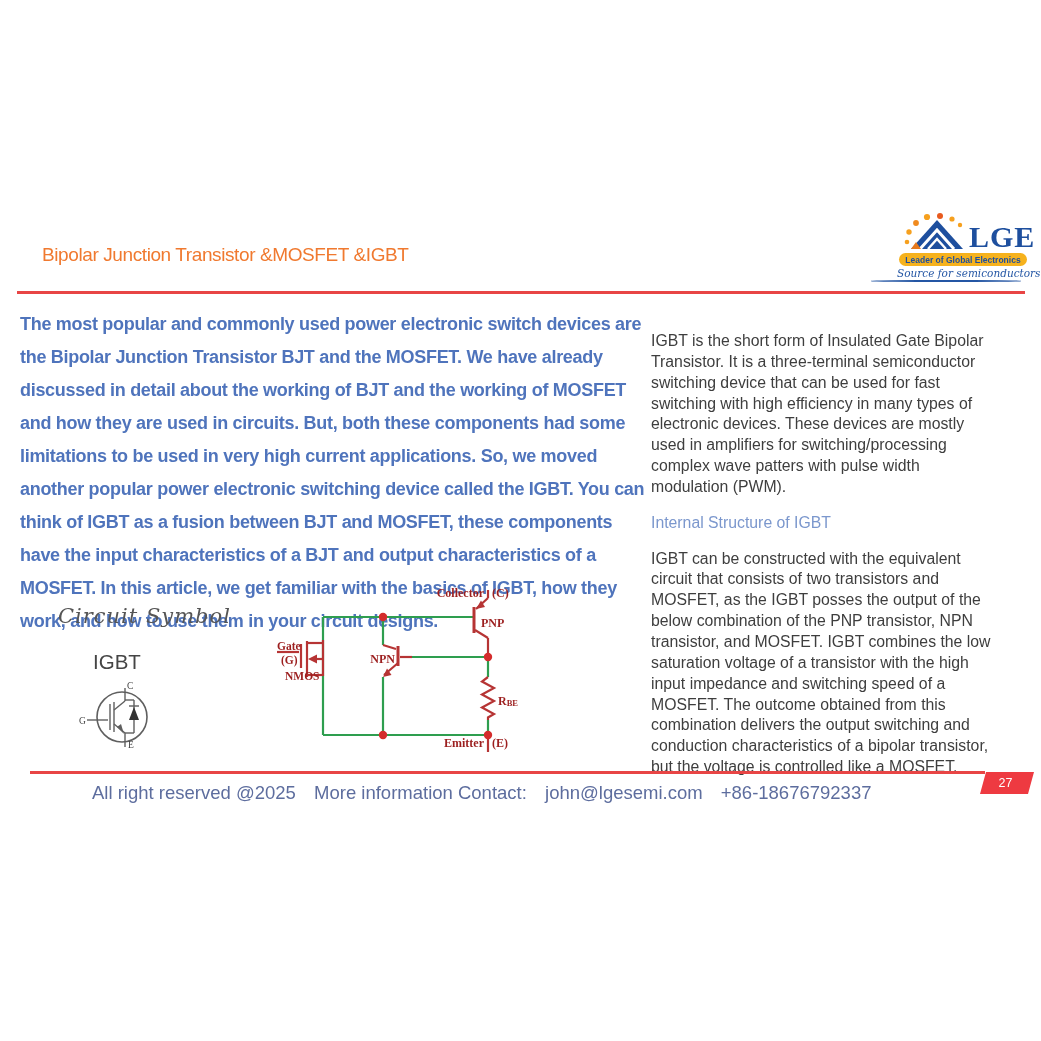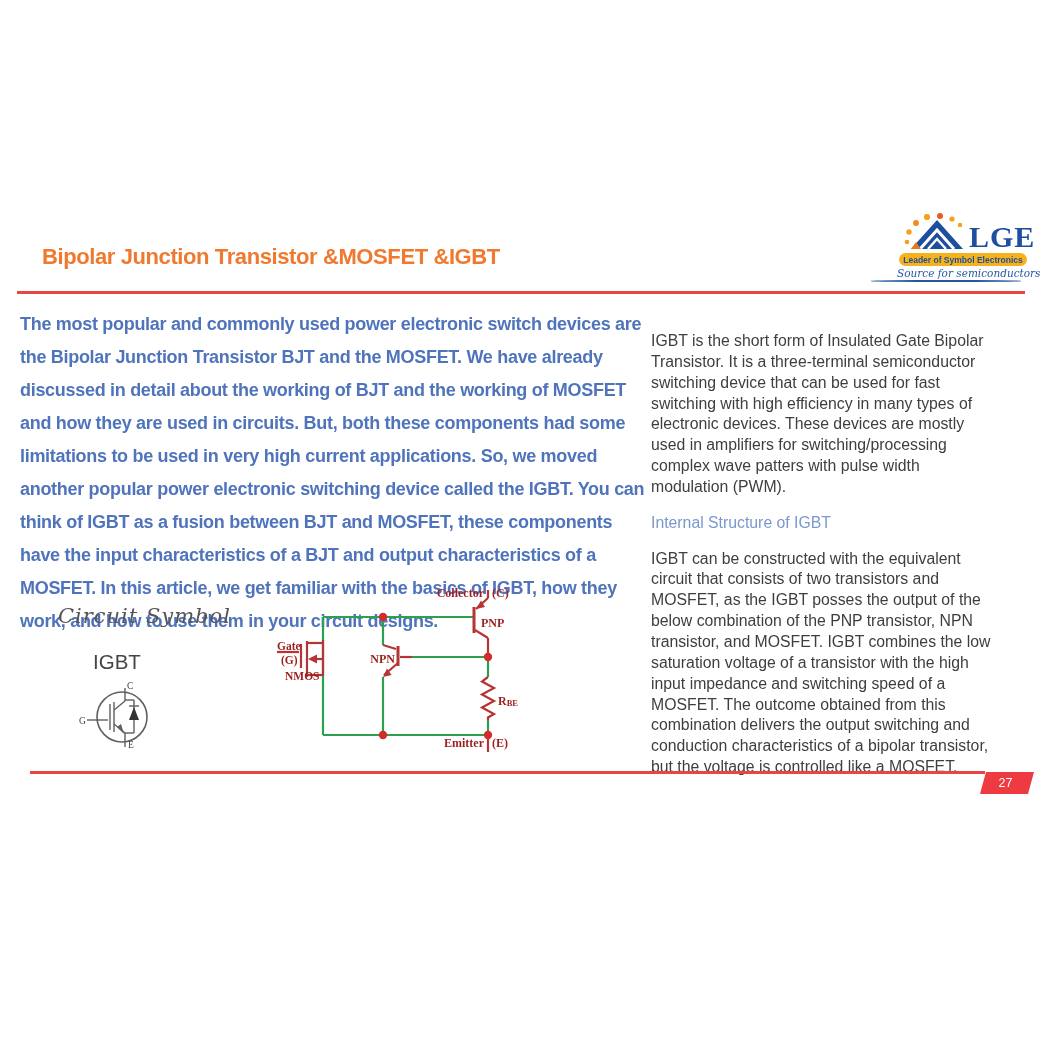--- a/index.html
+++ b/index.html
@@ -1,19 +1,19 @@
 <!DOCTYPE html>
 <html><head>
 <meta charset="utf-8">
 <style>
   html,body{margin:0;padding:0;background:#ffffff;}
   .canvas{position:relative;width:1041px;height:1041px;background:#fff;overflow:hidden;
           font-family:"Liberation Sans",sans-serif;}
   
-  .slide-title{position:absolute;left:42px;top:244px;font-size:22px;font-weight:bold;
+  .slide-title{position:absolute;left:42px;top:244px;font-size:19px;font-weight:normal;
                letter-spacing:-0.4px;color:#F0792F;white-space:nowrap;}
   .header-rule{position:absolute;left:17px;top:291px;width:1008px;height:2.5px;background:#E84545;}
   
   .logo{position:absolute;left:893px;top:212px;width:142px;}
   .logo-banner{margin:-3px 0 0 6px;width:128px;height:13px;background:#F6B21D;border-radius:7px;
                display:flex;align-items:center;justify-content:center;
                color:#1E4F9E;font-size:8.5px;font-weight:bold;white-space:nowrap;}
   .logo-tagline{margin:1px 0 0 4px;color:#2456A4;font-size:10.5px;font-style:italic;
                 font-family:"DejaVu Serif",serif;white-space:nowrap;}
   .logo-swoosh{margin:1px 0 0 -22px;width:150px;height:1.5px;background:#2456A4;border-radius:50%;}
@@ -54,21 +54,21 @@
       <circle cx="34" cy="5" r="3.1" fill="#F6A01E"></circle>
       <circle cx="47" cy="4" r="3.0" fill="#E85A1E"></circle>
       <circle cx="59" cy="7" r="2.6" fill="#F6A01E"></circle>
       <circle cx="67" cy="13" r="2.2" fill="#F6A01E"></circle>
       <polygon points="18,37 44,8 70,37" fill="#1E4F9E"></polygon>
       <polyline points="27,37 44,18 61,37" fill="none" stroke="#ffffff" stroke-width="3"></polyline>
       <polyline points="35,37 44,27 53,37" fill="none" stroke="#ffffff" stroke-width="2.4"></polyline>
       <polygon points="18,37 28,37 23,30" fill="#E87A1E"></polygon>
       <text x="76" y="35" font-family="Liberation Sans, sans-serif" font-size="30" font-weight="bold" fill="#1E4F9E" letter-spacing="1">LGE</text>
     </svg>
-    <div class="logo-banner">Leader of Symbol Electronics</div>
+    <div class="logo-banner">Leader of Global Electronics</div>
     <div class="logo-tagline">Source for semiconductors in life!</div>
     <div class="logo-swoosh"></div>
   </div>
 
   <div class="header-rule"></div>
 
   <div class="intro">The most popular and commonly used power electronic switch devices are the Bipolar Junction Transistor BJT and the MOSFET. We have already discussed in detail about the working of BJT and the working of MOSFET and how they are used in circuits. But, both these components had some limitations to be used in very high current applications. So, we moved another popular power electronic switching device called the IGBT. You can think of IGBT as a fusion between BJT and MOSFET, these components have the input characteristics of a BJT and output characteristics of a MOSFET. In this article, we get familiar with the basics of IGBT, how they work, and how to use them in your circuit designs.</div>
 
   <div class="circuit-symbol-label">Circuit Symbol</div>
   <div class="igbt-label">IGBT</div>
@@ -161,17 +161,23 @@
     </g>
   </svg>
 
   <div class="right-col">
     <p>IGBT is the short form of Insulated Gate Bipolar Transistor. It is a three-terminal semiconductor switching device that can be used for fast switching with high efficiency in many types of electronic devices. These devices are mostly used in amplifiers for switching/processing complex wave patters with pulse width modulation (PWM).</p>
     <p class="section-heading">Internal Structure of IGBT</p>
     <p>IGBT can be constructed with the equivalent circuit that consists of two transistors and MOSFET, as the IGBT posses the output of the below combination of the PNP transistor, NPN transistor, and MOSFET. IGBT combines the low saturation voltage of a transistor with the high input impedance and switching speed of a MOSFET. The outcome obtained from this combination delivers the output switching and conduction characteristics of a bipolar transistor, but the voltage is controlled like a MOSFET.</p>
   </div>
 
   <div class="footer-rule"></div>
+  <div class="footer-text">
+    <span class="seg">All right reserved @2025</span>
+    <span class="seg">More information Contact:</span>
+    <span class="seg">john@lgesemi.com</span>
+    <span>+86-18676792337</span>
+  </div>
   <div class="page-tag">
     <span>27</span>
   </div>
 
 </div>
 
 </body></html>

